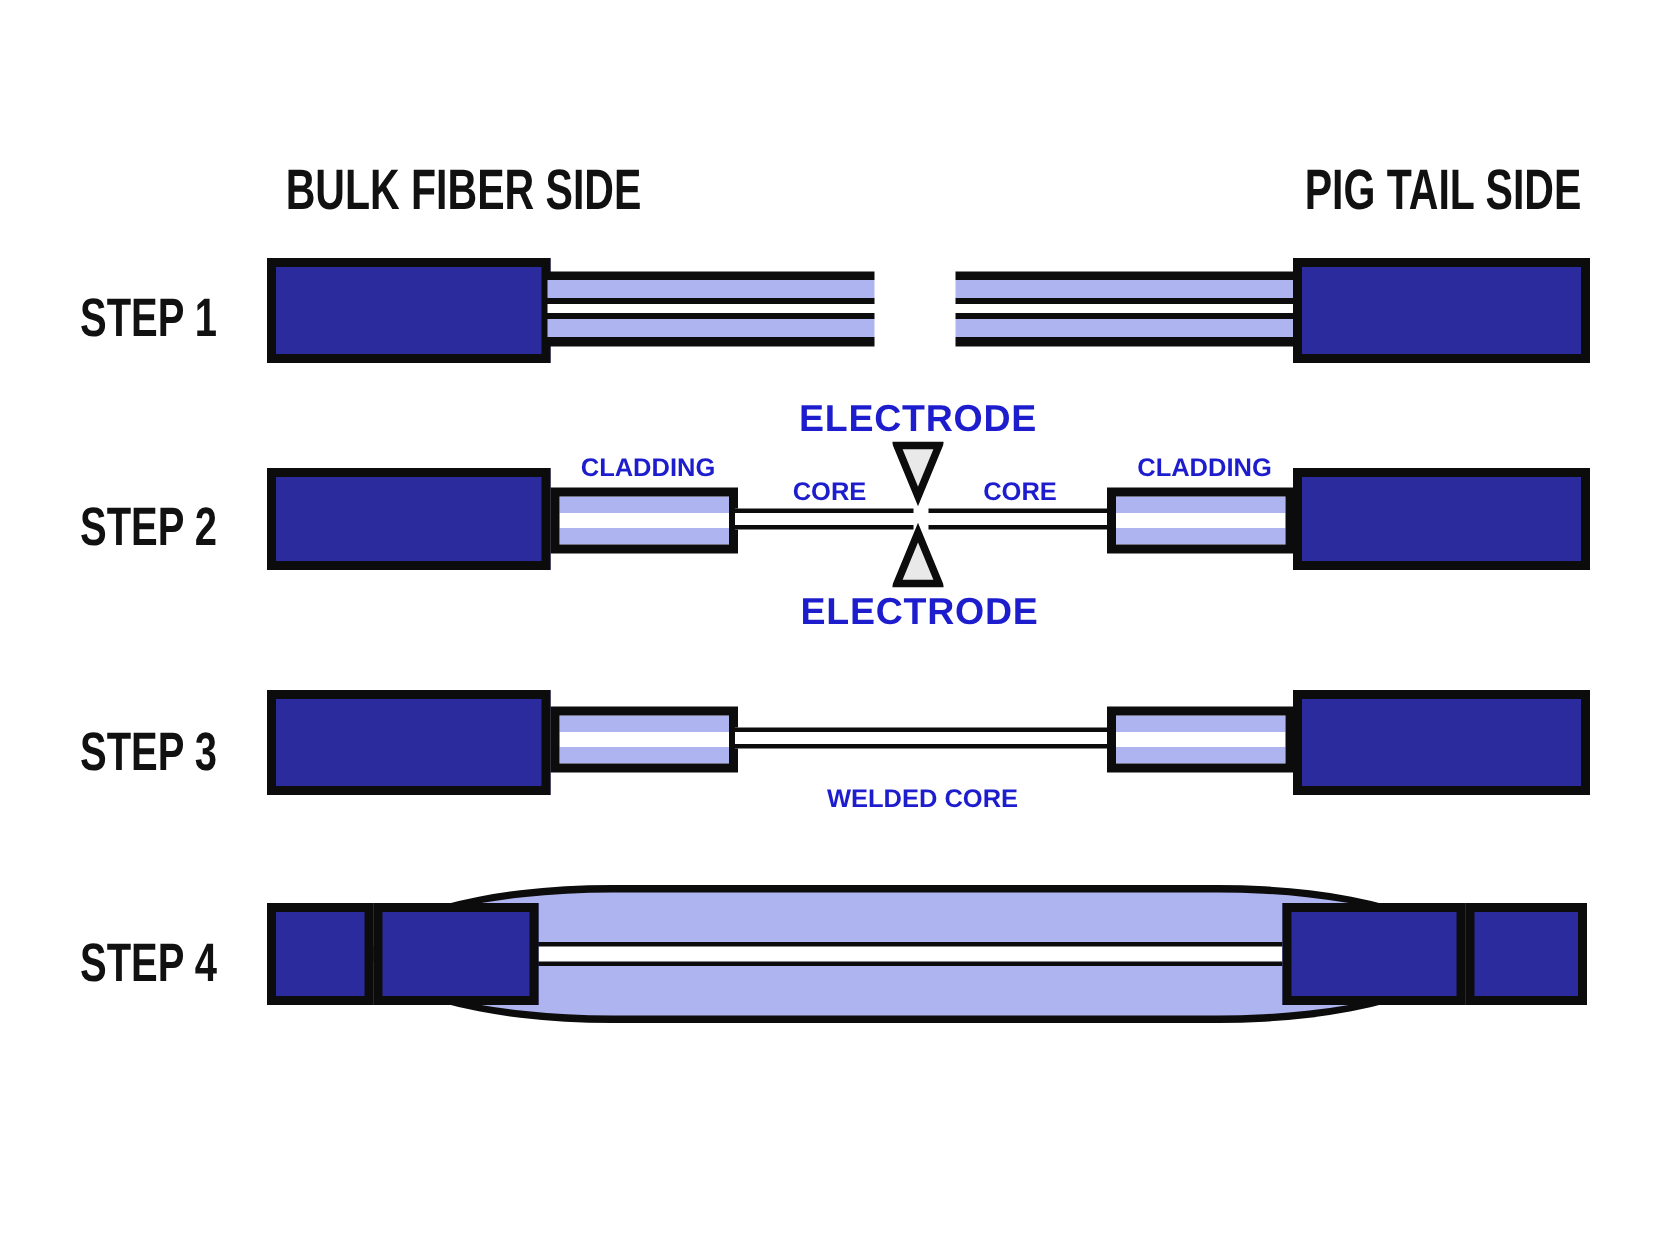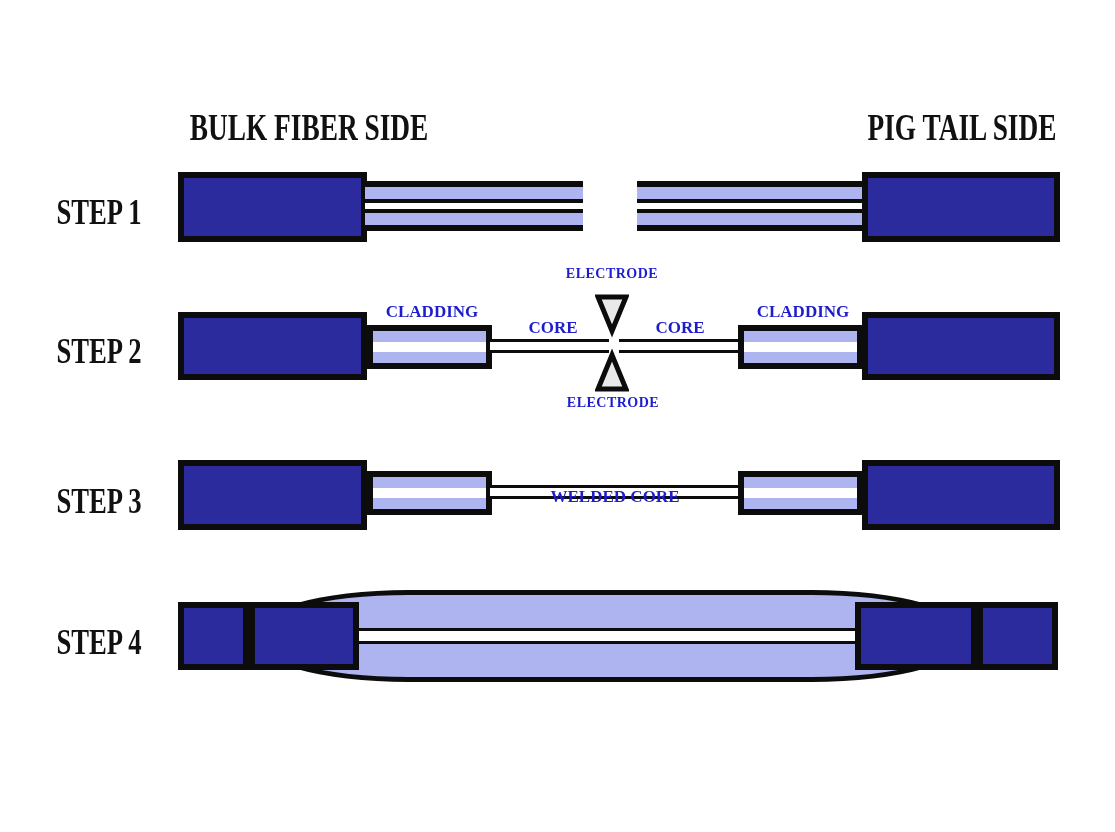--- a/index.html
+++ b/index.html
@@ -1,33 +1,33 @@
 <!DOCTYPE html>
 <html style="--background: #ffffff; --jacket: #2b2b9e; --cladding: #aeb4ef; --core: #ffffff; --outline: #0c0c0c; --label: #1d1dce; --electrode_fill: #e9e9e9;"><head>
 <meta charset="utf-8">
 <style>
   html,body{margin:0;padding:0;background:#fff;}
   .canvas{
     position:relative;width:1094px;height:832px;background:var(--background,#fff);
-    font-family:Liberation Serif, serif;overflow:hidden;
+    font-family:Liberation Sans, sans-serif;overflow:hidden;
   }
   
   .txt{position:absolute;white-space:nowrap;font-weight:bold;line-height:1;}
   .title{
     font-size:38px;color:#111;letter-spacing:0px;
     transform:translateX(-50%) scaleX(0.72);transform-origin:center;
   }
   .step-label{
     font-size:36px;color:#111;
     transform:translateX(-50%) scaleX(0.74);transform-origin:center;
   }
   .blue{color:var(--label,#1d1dce);transform:translateX(-50%);}
   .lbl-17{font-size:17px;}
   .lbl-18{font-size:18px;}
-  .lbl-21{font-size:14px;letter-spacing:.5px;}
+  .lbl-21{font-size:25px;letter-spacing:.5px;}
   
   .jacket{
     position:absolute;background:var(--jacket,#2b2b9e);
     border:6px solid var(--outline,#0c0c0c);box-sizing:border-box;
   }
   .ribbon{
     position:absolute;height:50px;
     background:linear-gradient(to bottom,
       var(--outline,#0c0c0c) 0 6px,
       var(--cladding,#aeb4ef) 6px 18px,
@@ -108,21 +108,21 @@
   <div class="txt blue lbl-17" style="left:432px;top:303px;">CLADDING</div>
   <div class="txt blue lbl-17" style="left:803px;top:303px;">CLADDING</div>
   <div class="txt blue lbl-17" style="left:553px;top:319px;">CORE</div>
   <div class="txt blue lbl-17" style="left:680px;top:319px;">CORE</div>
 
   <div class="jacket" style="left:178px;top:460px;width:189px;height:70px;"></div>
   <div class="cladding-box" style="left:367px;top:471px;width:125px;"></div>
   <div class="core-bar" style="left:490px;top:485px;width:250px;"></div>
   <div class="cladding-box" style="left:738px;top:471px;width:125px;"></div>
   <div class="jacket" style="left:862px;top:460px;width:198px;height:70px;"></div>
-  <div class="txt blue lbl-17" style="left:615px;top:488px;">WELDED CORE</div>
+  <div class="txt blue lbl-17" style="left:615px;top:524px;">WELDED CORE</div>
 
   <div class="sleeve"></div>
   <div class="core-thick"></div>
   <div class="jacket z3" style="left:178px;top:602px;width:71px;height:68px;"></div>
   <div class="jacket z3" style="left:249px;top:602px;width:110px;height:68px;"></div>
   <div class="jacket z3" style="left:855px;top:602px;width:122px;height:68px;"></div>
   <div class="jacket z3" style="left:977px;top:602px;width:81px;height:68px;"></div>
 
 </div>
 

